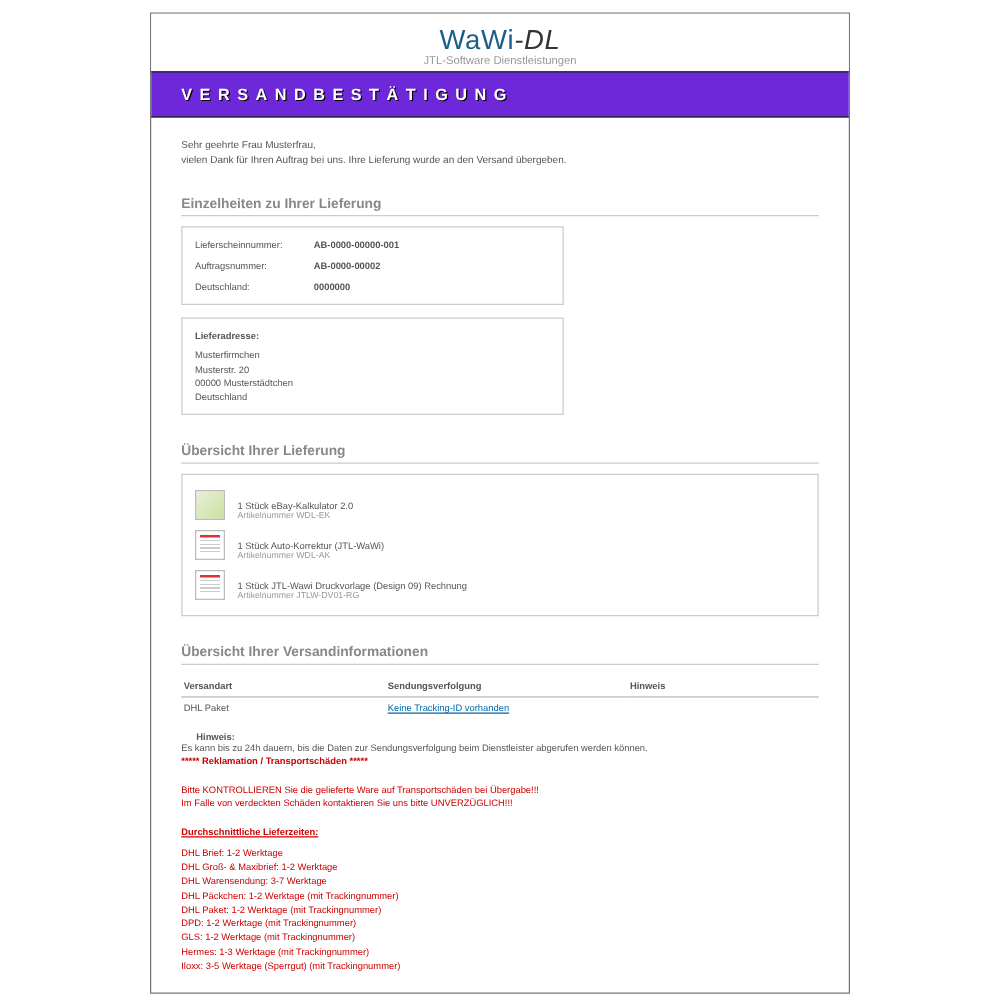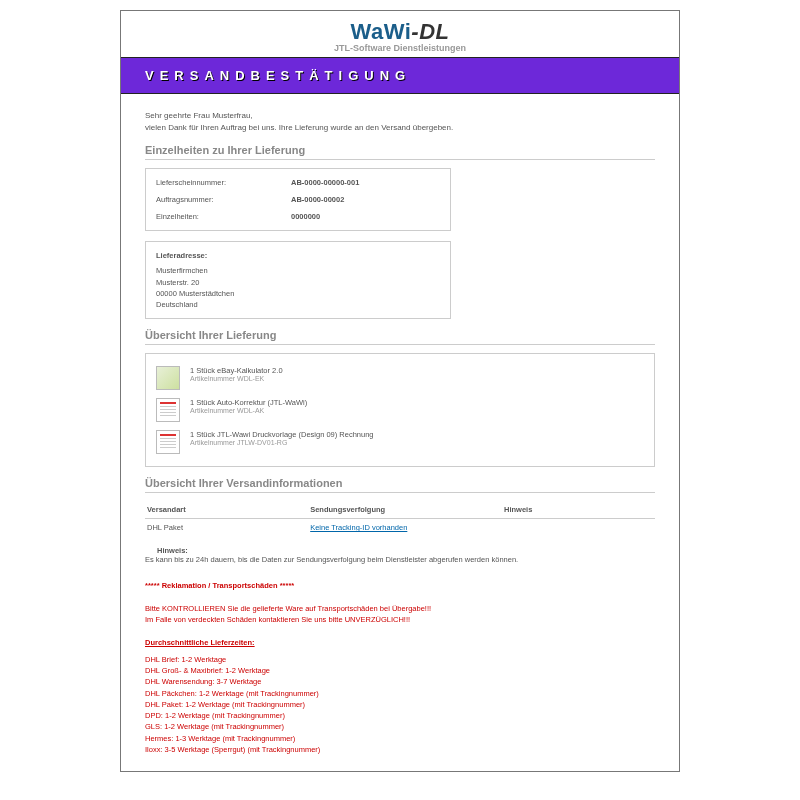--- a/index.html
+++ b/index.html
@@ -18,30 +18,29 @@
     background: #fff;
     margin: 10px 0 20px 0;
   }
   .logo-area {
     text-align: center;
     padding: 8px 0 4px;
     background: #fff;
   }
   .logo-text {
     font-size: 22px;
-    font-weight: bold;
+    font-weight: normal;
     color: #1b5e8a;
     letter-spacing: 0.5px;
   }
   .logo-text .dl { color: #333; font-style: italic; }
   .logo-sub {
     font-size: 9px;
     color: #999;
     margin-top: -2px;
-    font-weight: bold;
   }
   .title-bar {
     background: #6d28d9;
     color: #fff;
     padding: 10px 24px;
     border-top: 1px solid #222;
     border-bottom: 1px solid #222;
   }
   .title-bar h1 {
     margin: 0;
@@ -57,41 +56,41 @@
     color: #555;
     font-size: 8px;
     line-height: 1.5;
   }
   h2.section {
     color: #888;
     font-size: 11px;
     font-weight: bold;
     border-bottom: 1px solid #ccc;
     padding-bottom: 3px;
-    margin: 10px 0 8px;
+    margin: 23px 0 8px;
   }
   .box {
     border: 1px solid #ccc;
     padding: 8px 10px;
     margin-bottom: 10px;
     font-size: 7.5px;
     color: #555;
     width: 60%;
   }
   .box.full { width: 100%; }
-  .kv-row { display: flex; padding: 1px 0; gap: 40px; }
+  .kv-row { display: flex; padding: 1px 0; }
   .kv-key { width: 95px; }
   .kv-val { font-weight: bold; }
   .kv-gap { height: 6px; }
   .addr div { line-height: 1.5; }
   .addr-title { font-weight: bold; margin-bottom: 4px; }
 
   .item-row {
     display: flex;
-    align-items: flex-start;
+    align-items: flex-end;
     padding: 4px 0;
   }
   .item-img {
     width: 24px; height: 24px;
     background: linear-gradient(135deg,#e8f0d8 0%, #cde0a0 100%);
     border:1px solid #bbb;
     margin-right: 10px;
     flex-shrink: 0;
   }
   .item-img.doc {
@@ -115,21 +114,21 @@
   table.ship th {
     text-align:left; font-weight:bold; border-bottom:1px solid #ccc;
     padding:4px 2px;
   }
   table.ship td { padding:4px 2px; }
   a.tracklink { color:#0066aa; text-decoration: underline; }
 
   .note { color:#555; font-size:7.5px; margin-top:10px; }
   .note-label{ font-weight:bold;padding-left:12px; }
 
-  .red-block { color:#c00; font-size:7.5px; margin-top:16px; line-height:1.5;}
+  .red-block { color:#c00; font-size:7.5px; line-height:1.5;}
   .red-block .stars { font-weight:bold; }
   .red-block .und { text-decoration: underline; font-weight:bold; }
   .red-block ul { list-style:none; padding:0; margin:6px 0 0; }
   .red-block li { margin:0; }
 </style>
 </head>
 <body>
 
 <div class="page">
 
@@ -155,21 +154,21 @@
         <div class="kv-key">Lieferscheinnummer:</div>
         <div class="kv-val">AB-0000-00000-001</div>
       </div>
       <div class="kv-gap"></div>
       <div class="kv-row">
         <div class="kv-key">Auftragsnummer:</div>
         <div class="kv-val">AB-0000-00002</div>
       </div>
       <div class="kv-gap"></div>
       <div class="kv-row">
-        <div class="kv-key">Einzelheiten:</div>
+        <div class="kv-key">Deutschland:</div>
         <div class="kv-val">0000000</div>
       </div>
     </div>
 
     <div class="box addr">
       <div class="addr-title">Lieferadresse:</div>
       <div>Musterfirmchen</div>
       <div>Musterstr. 20</div>
       <div>00000 Musterstädtchen</div>
       <div>Deutschland</div>

